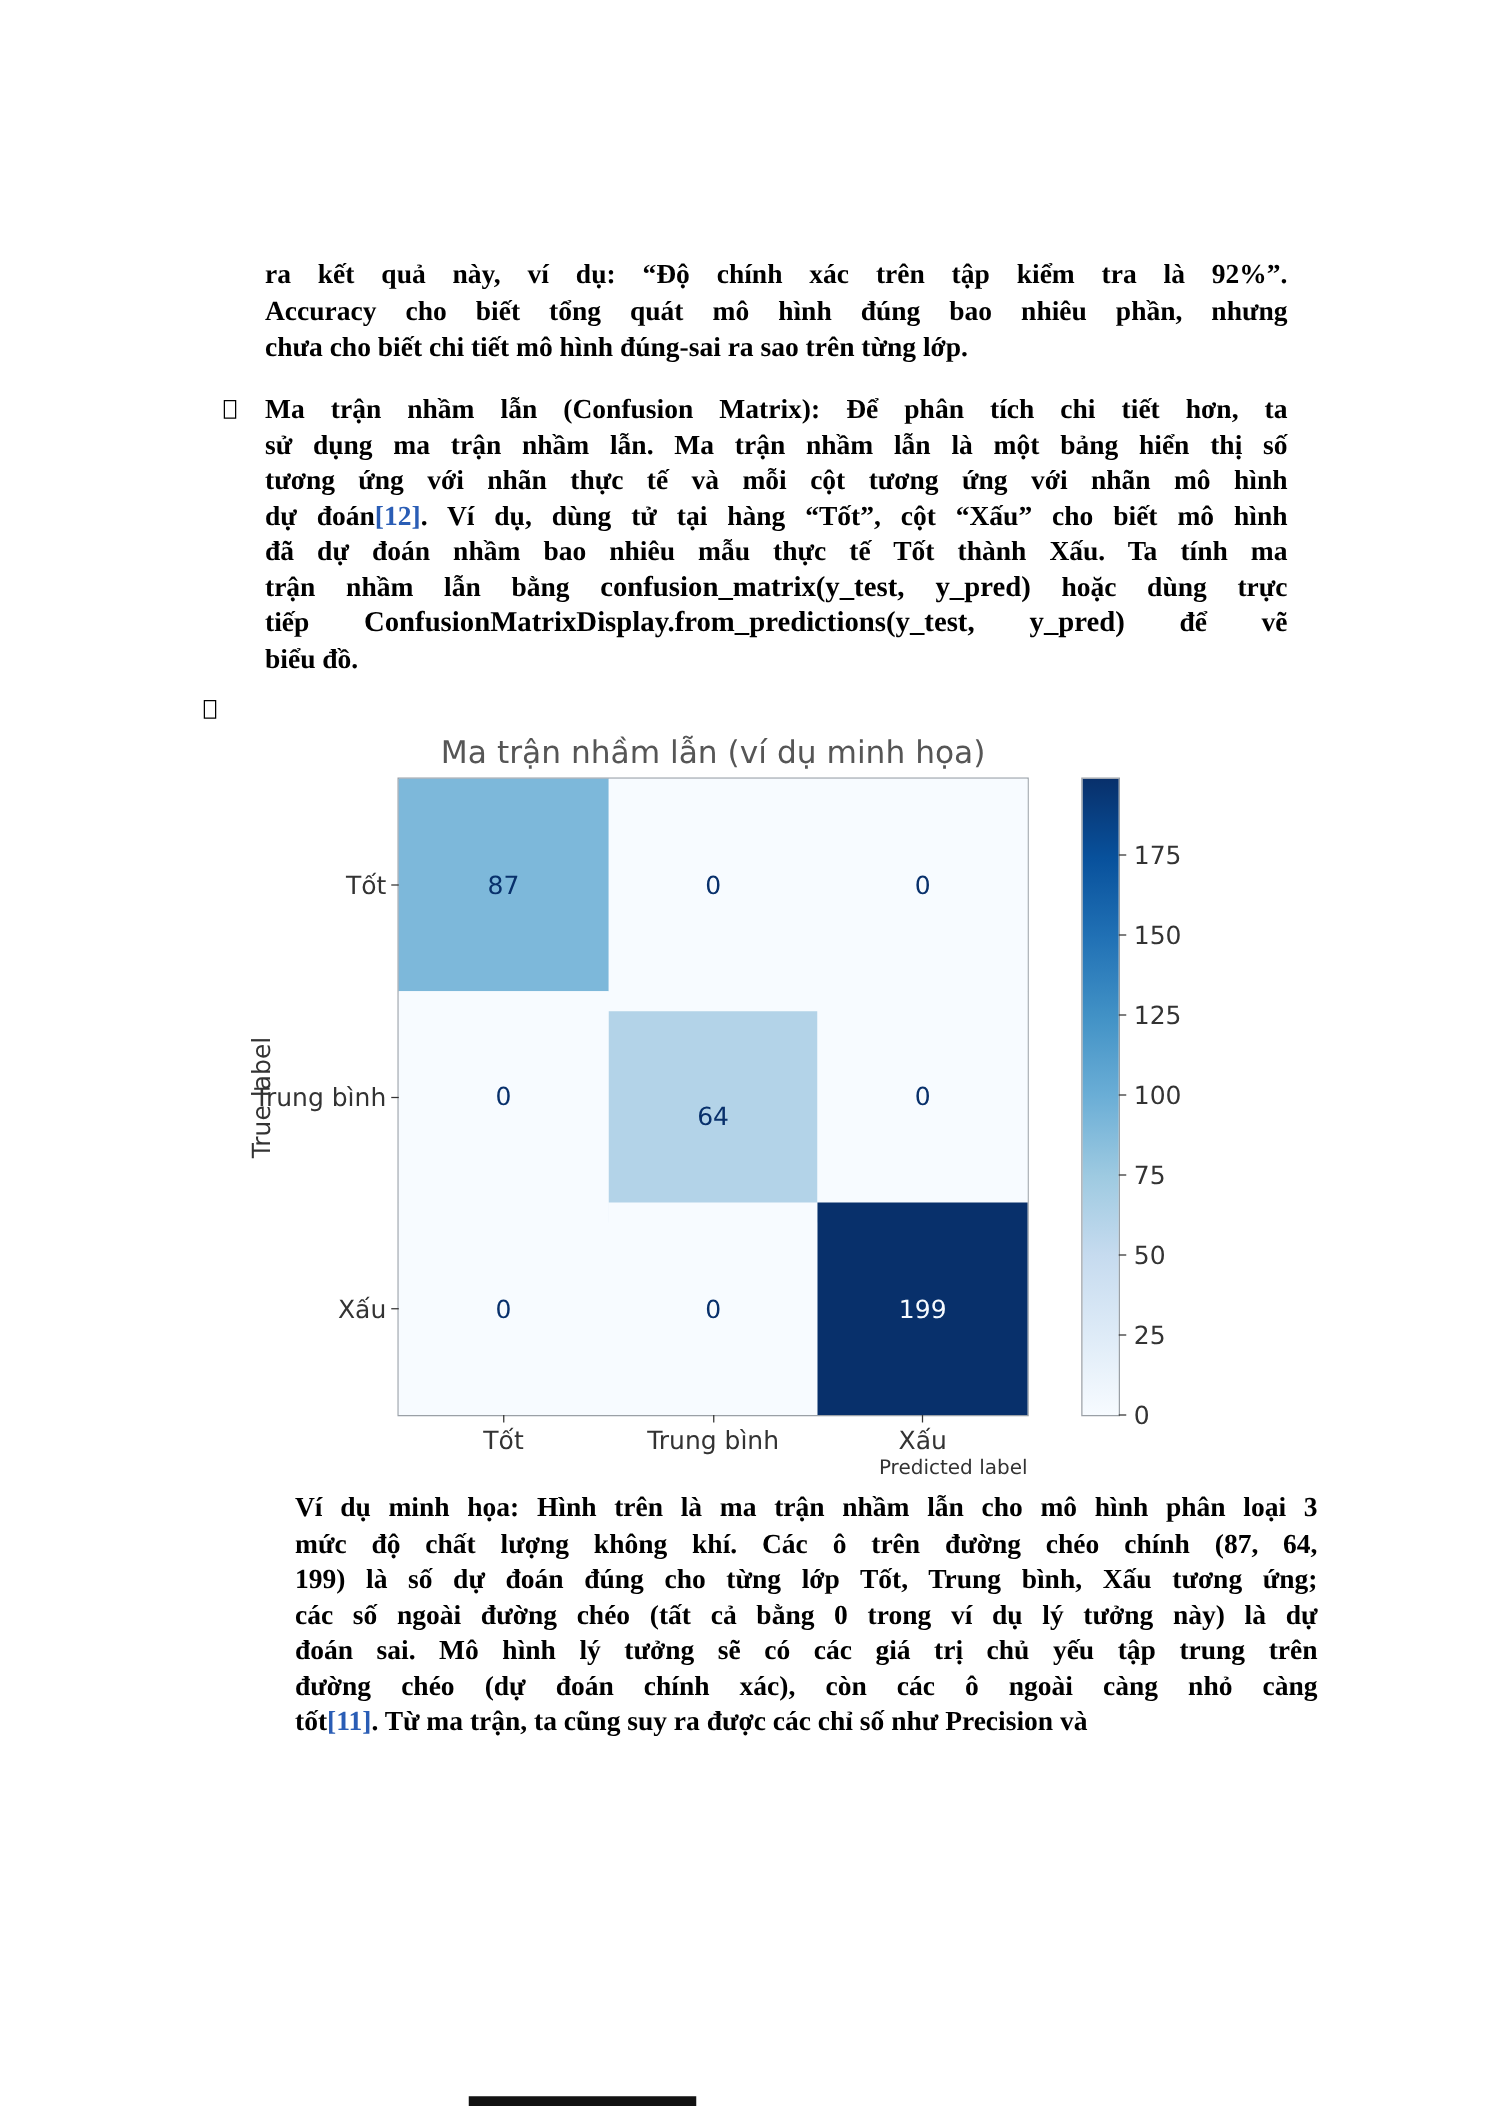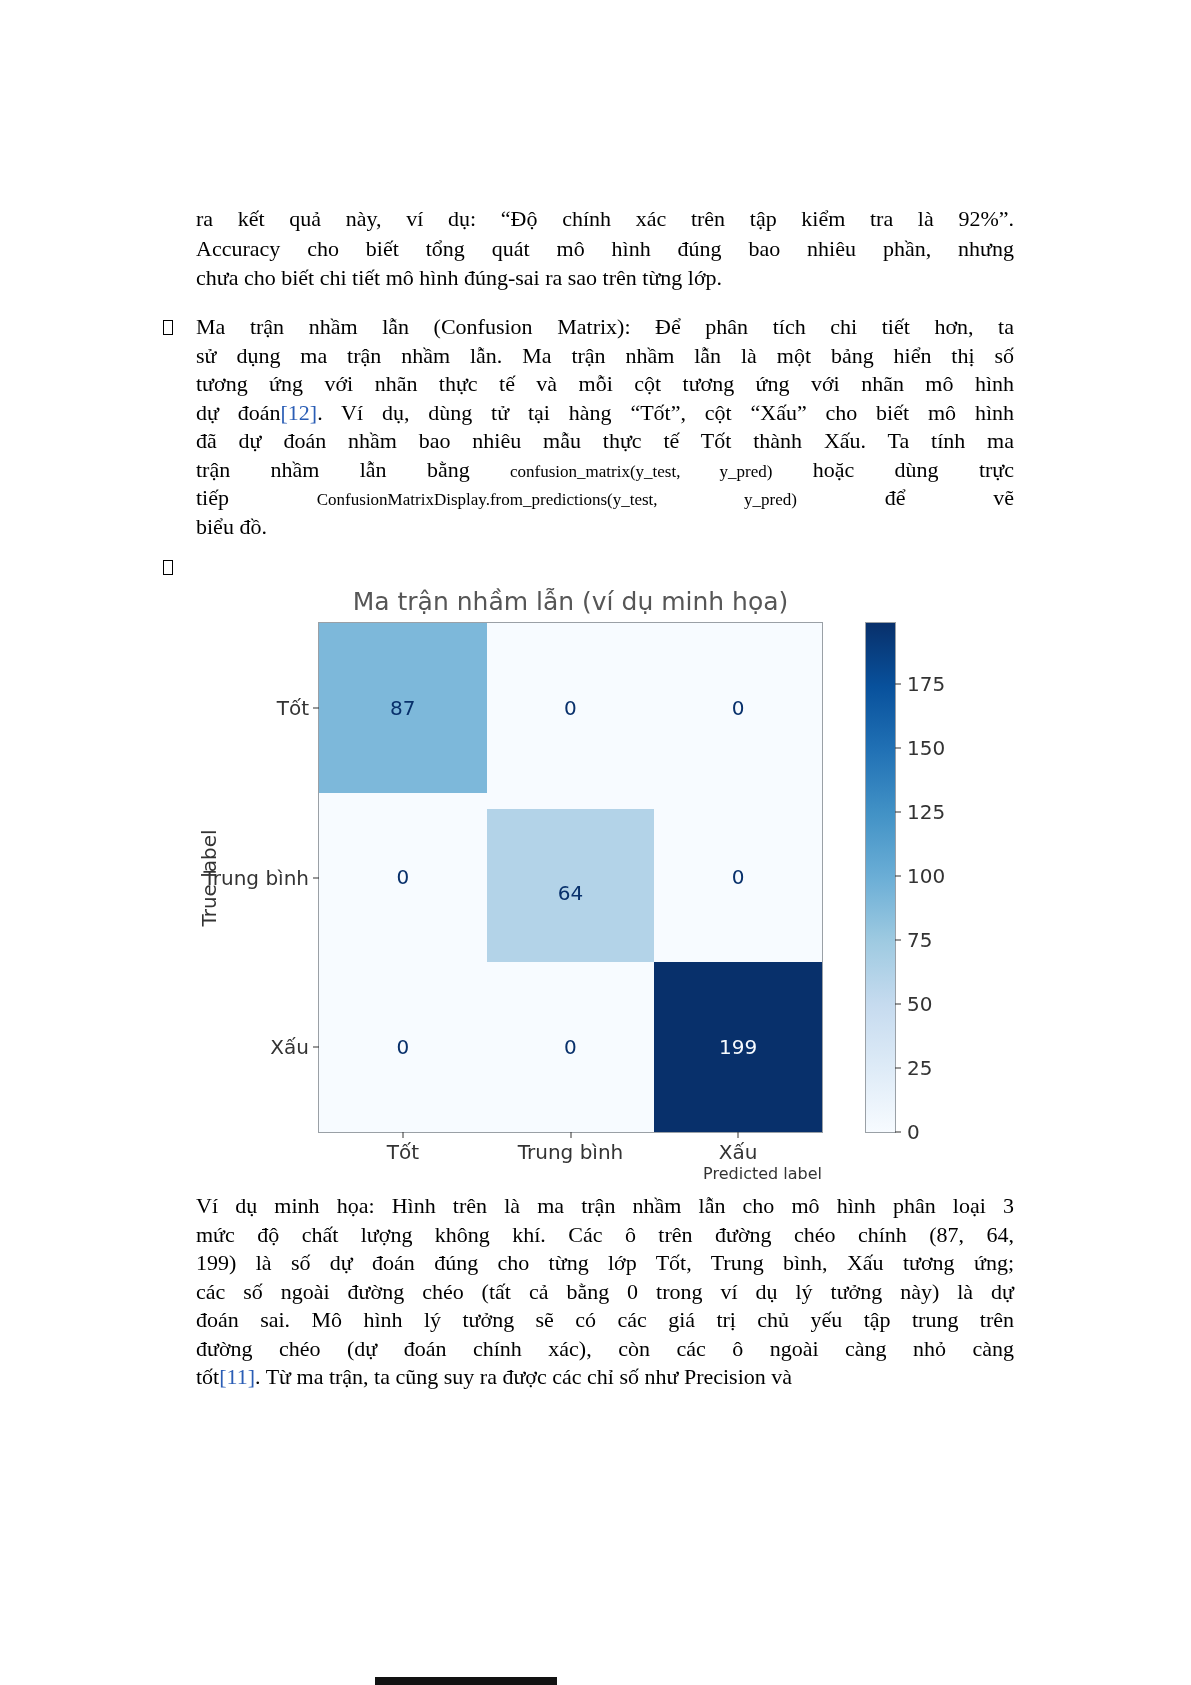--- a/index.html
+++ b/index.html
@@ -6,25 +6,25 @@
   html, body { width:1191px; height:1685px; }
   body {
     position:relative;
     background:#ffffff;
     font-family:"Liberation Serif", serif;
     color:#000000;
     overflow:hidden;
   }
 
   
-  .para { position:absolute; left:196px; width:818px; font-size:22px; }
+  .para { position:absolute; left:212px; width:818px; font-size:22px;font-weight:bold; }
   .para .line { text-align:justify; text-align-last:justify; line-height:28.5px; height:28.5px; }
   #intro .line { line-height:29.6px; height:29.6px; }
   .para .line.last { text-align-last:left; }
-  .seg-code { font-size:17px; }
+  .seg-code { font-size:23px; }
   .seg-link { color:#2a5db5; cursor:pointer; }
   .bullet-mark {
     position:absolute; width:10px; height:15px;
     border:1.6px solid #000; background:transparent; display:inline-block;
   }
   .para .bullet-mark { left:-33px; top:7px; }
 
   
   #chart { position:absolute; left:0; top:585px; width:1191px; height:606px;
            font-family:"DejaVu Sans", sans-serif; }
@@ -132,21 +132,21 @@
         <div class="cbtick-label" style="top: 49.7487%;">100</div>
         <div class="cbtick-mark" style="top: 37.1859%;"></div>
         <div class="cbtick-label" style="top: 37.1859%;">125</div>
         <div class="cbtick-mark" style="top: 24.6231%;"></div>
         <div class="cbtick-label" style="top: 24.6231%; text-align: right;">150</div>
         <div class="cbtick-mark" style="top: 12.0603%;"></div>
         <div class="cbtick-label" style="top: 12.0603%;">175</div>
       </div>
   </div>
 
-  <div class="para" id="caption" style="top:1192px;">
+  <div class="para" id="caption" style="top:1192px;margin-left:24px;">
       <div class="line"><span>Ví dụ minh họa: Hình trên là ma trận nhầm lẫn cho mô hình phân loại 3</span></div>
       <div class="line"><span>mức độ chất lượng không khí. Các ô trên đường chéo chính (87, 64,</span></div>
       <div class="line"><span>199) là số dự đoán đúng cho từng lớp Tốt, Trung bình, Xấu tương ứng;</span></div>
       <div class="line"><span>các số ngoài đường chéo (tất cả bằng 0 trong ví dụ lý tưởng này) là dự</span></div>
       <div class="line"><span>đoán sai. Mô hình lý tưởng sẽ có các giá trị chủ yếu tập trung trên</span></div>
       <div class="line"><span>đường chéo (dự đoán chính xác), còn các ô ngoài càng nhỏ càng</span></div>
       <div class="line last"><span>tốt</span><span class="seg-link" style="color: rgb(42, 93, 181);">[11]</span><span>. Từ ma trận, ta cũng suy ra được các chỉ số như Precision và</span></div>
     </div>
 
   <div class="footer-bar" style="background: rgb(18, 18, 18);"></div>

